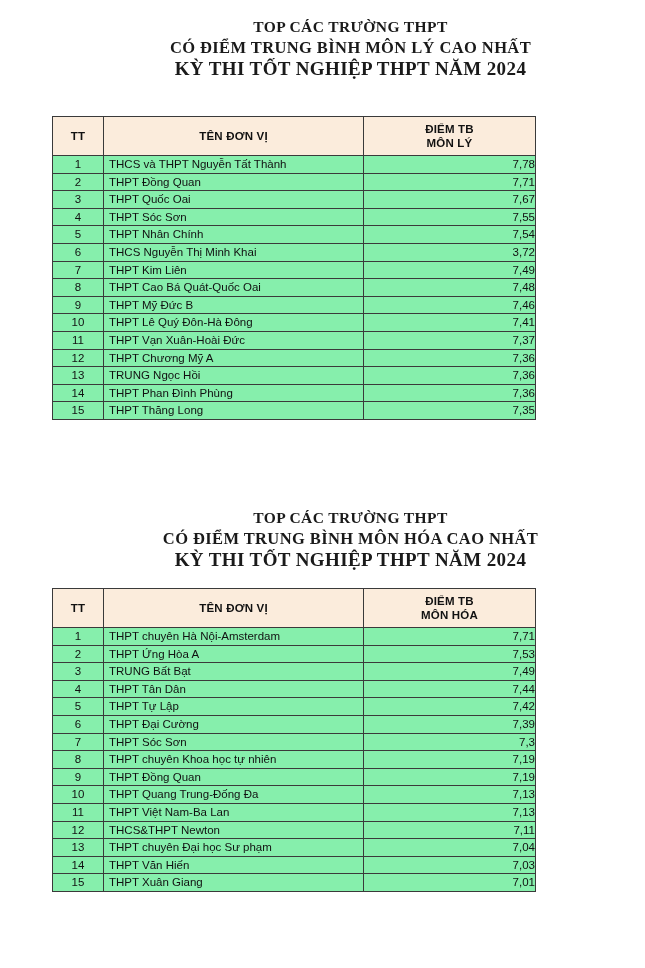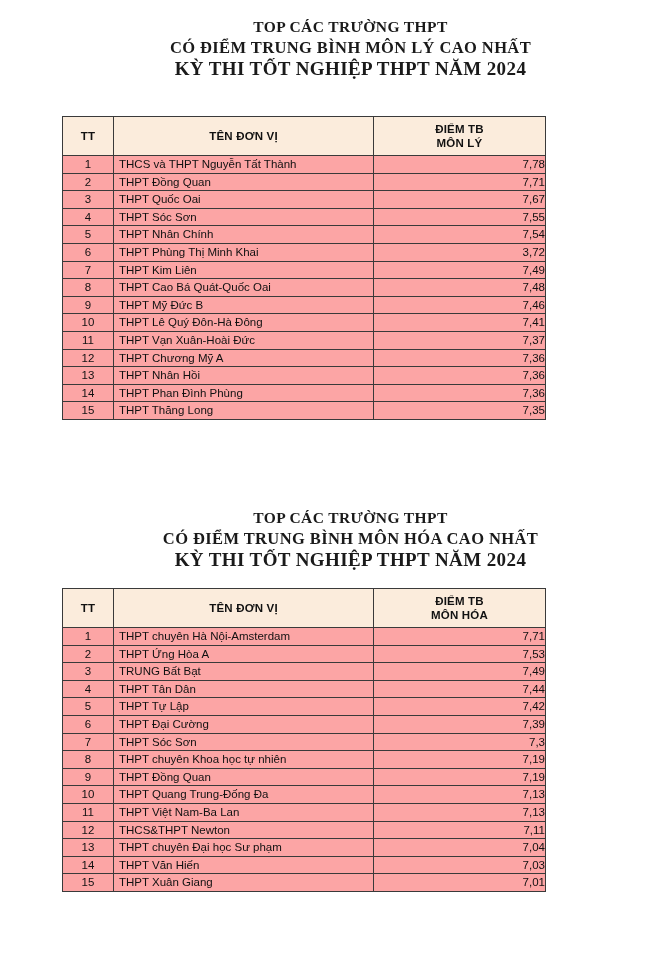--- a/index.html
+++ b/index.html
@@ -41,25 +41,25 @@
   .title-block .line1 { font-size: 15.5px; line-height: 20px; }
   .title-block .line2 { font-size: 16.5px; line-height: 21px; }
   .title-block .line3 { font-size: 19px; line-height: 21px; }
 
   #title-1 { top: 17px; }
   #title-2 { top: 508px; }
 
   
   .rank-table {
     position: absolute;
-    left: 62px;
+    left: 52px;
     width: 483px;
     border-collapse: collapse;
     table-layout: fixed;
-    background: #fca5a5;
+    background: #86efac;
   }
   #table-ly  { top: 116px; }
   #table-hoa { top: 588px; }
 
   .rank-table col.c-tt    { width: 51px;  }
   .rank-table col.c-name  { width: 260px; }
   .rank-table col.c-score { width: 172px; }
 
   .rank-table th,
   .rank-table td {
@@ -156,21 +156,21 @@
           <td class="name">THPT Sóc Sơn</td>
           <td class="score">7,55</td>
         </tr>
         <tr>
           <td class="tt">5</td>
           <td class="name">THPT Nhân Chính</td>
           <td class="score">7,54</td>
         </tr>
         <tr>
           <td class="tt">6</td>
-          <td class="name">THPT Phùng Thị Minh Khai</td>
+          <td class="name">THCS Nguyễn Thị Minh Khai</td>
           <td class="score">3,72</td>
         </tr>
         <tr>
           <td class="tt">7</td>
           <td class="name">THPT Kim Liên</td>
           <td class="score">7,49</td>
         </tr>
         <tr>
           <td class="tt">8</td>
           <td class="name">THPT Cao Bá Quát-Quốc Oai</td>
@@ -191,21 +191,21 @@
           <td class="name">THPT Vạn Xuân-Hoài Đức</td>
           <td class="score">7,37</td>
         </tr>
         <tr>
           <td class="tt">12</td>
           <td class="name">THPT Chương Mỹ A</td>
           <td class="score">7,36</td>
         </tr>
         <tr>
           <td class="tt">13</td>
-          <td class="name">THPT Nhân Hồi</td>
+          <td class="name">TRUNG Ngọc Hồi</td>
           <td class="score">7,36</td>
         </tr>
         <tr>
           <td class="tt">14</td>
           <td class="name">THPT Phan Đình Phùng</td>
           <td class="score">7,36</td>
         </tr>
         <tr>
           <td class="tt">15</td>
           <td class="name">THPT Thăng Long</td>

